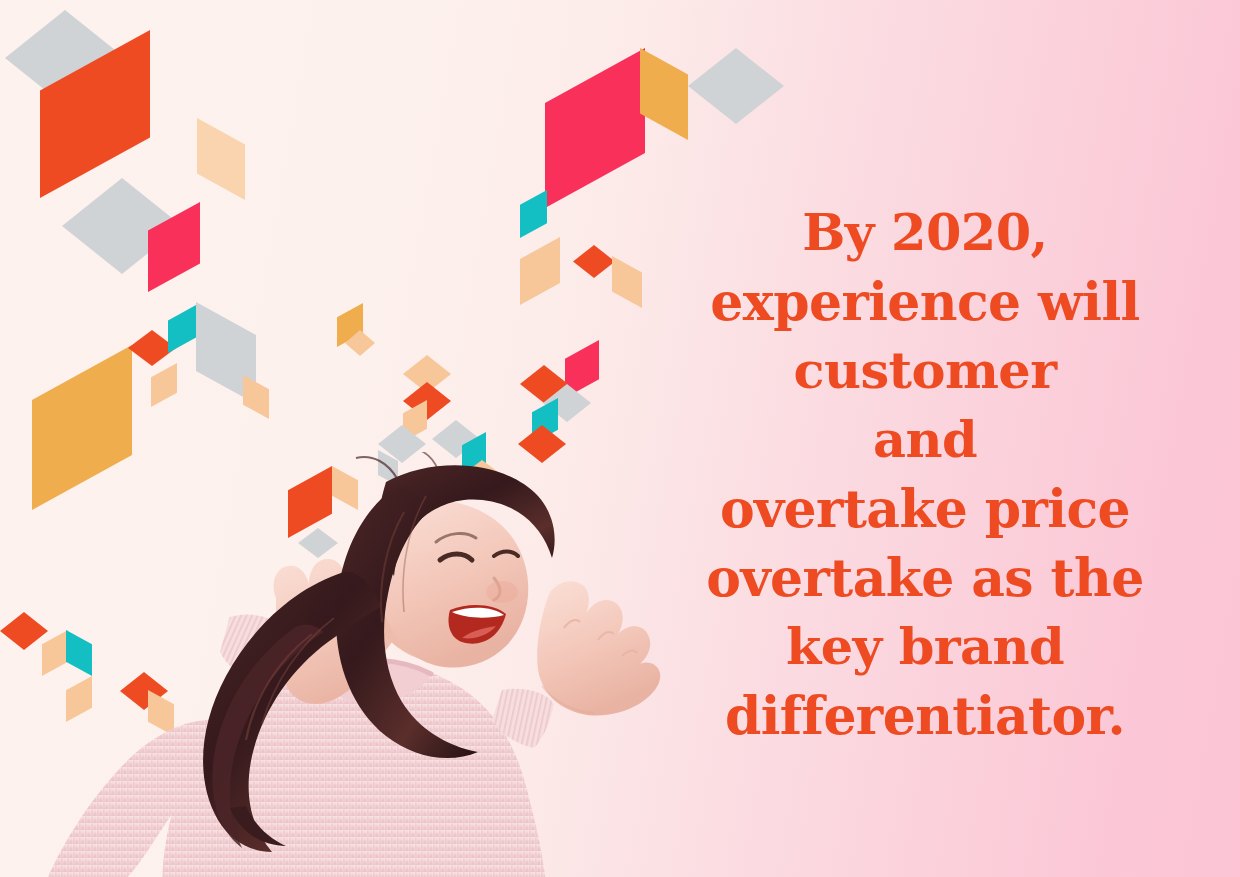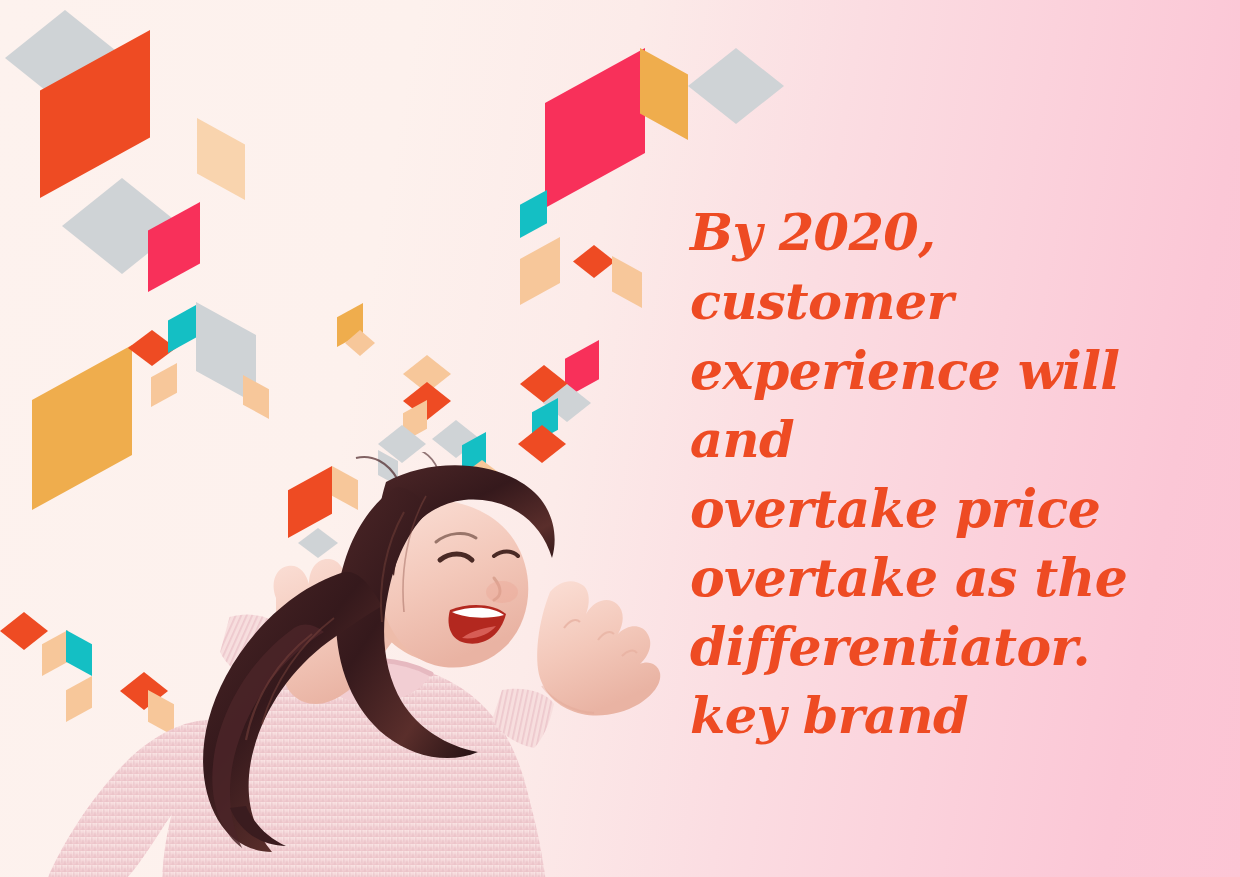--- a/index.html
+++ b/index.html
@@ -24,24 +24,24 @@
   #photo{
     position:absolute;left:-6px;top:452px;width:680px;height:430px;
     pointer-events:none;
   }
   
   .shp{position:absolute;}
   .shp svg{display:block;overflow:visible;}
   
   #quote{
     position:absolute;left:690px;top:198px;width:470px;
-    text-align:left;
+    text-align:center;
     color:#ee4b23;
     font-family:"DejaVu Serif","Liberation Serif",serif;
-    font-weight:bold;font-style:italic;
+    font-weight:bold;
     font-size:51px;line-height:69px;
     letter-spacing:-0.6px;
     white-space:nowrap;
   }
   #quote .ln{display:block;}
   #quote .ln.big{font-size:52px;}
 </style>
 </head>
 <body>
 
@@ -386,22 +386,22 @@
 
       <path d="M404 28 C394 10 378 2 362 6" fill="none" stroke="#4b2528" stroke-width="2" opacity="0.7"></path>
       <path d="M444 18 C438 2 424 -6 408 -4" fill="none" stroke="#4b2528" stroke-width="1.8" opacity="0.6"></path>
 
       <path d="M236 356 C246 380 268 394 292 394 C274 386 260 372 252 354 Z" fill="#3a1c1f"></path>
     </g>
   </svg>
 
   <div id="quote" style="color: rgb(238, 75, 35);">
       <span class="ln">By 2020,</span>
+      <span class="ln big">experience will</span>
       <span class="ln">customer</span>
-      <span class="ln big">experience will</span>
       <span class="ln">and</span>
       <span class="ln big">overtake price</span>
       <span class="ln big">overtake as the</span>
+      <span class="ln">key brand</span>
       <span class="ln big">differentiator.</span>
-      <span class="ln">key brand</span>
     </div>
 
 </div>
 
 </body></html>

